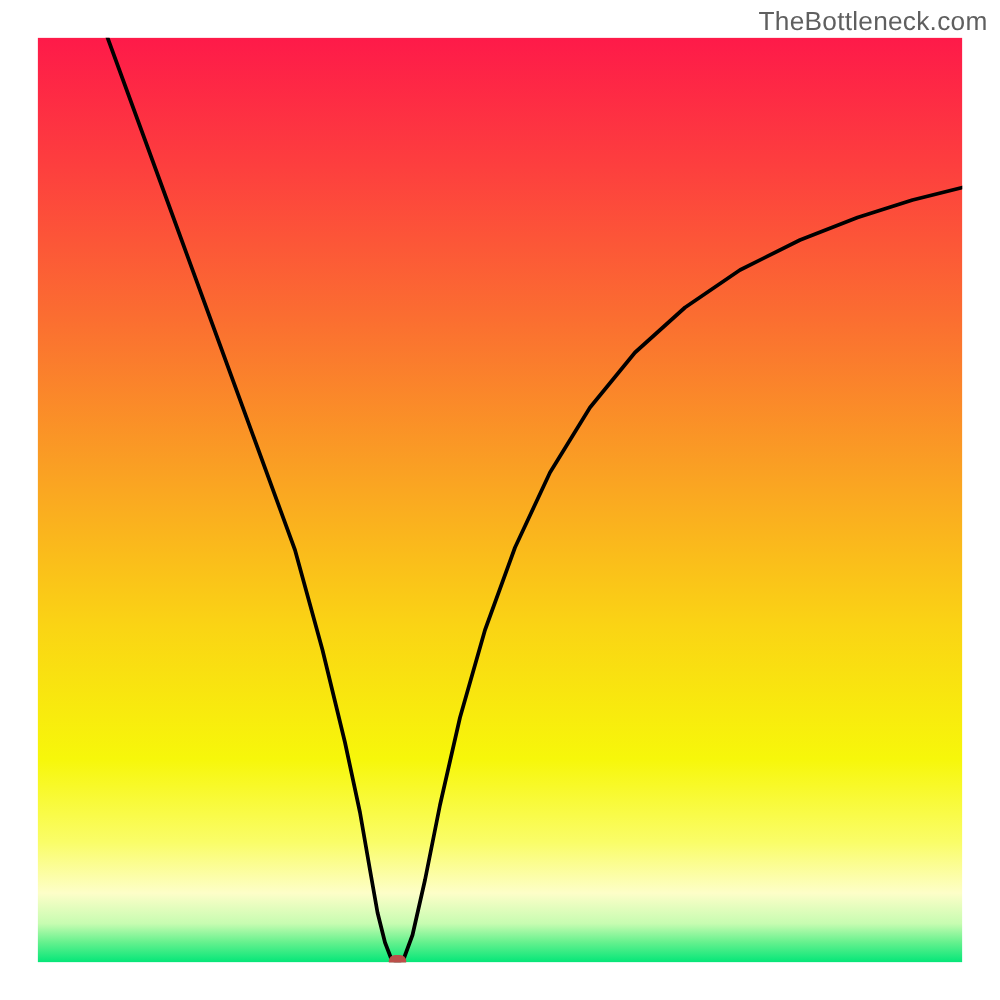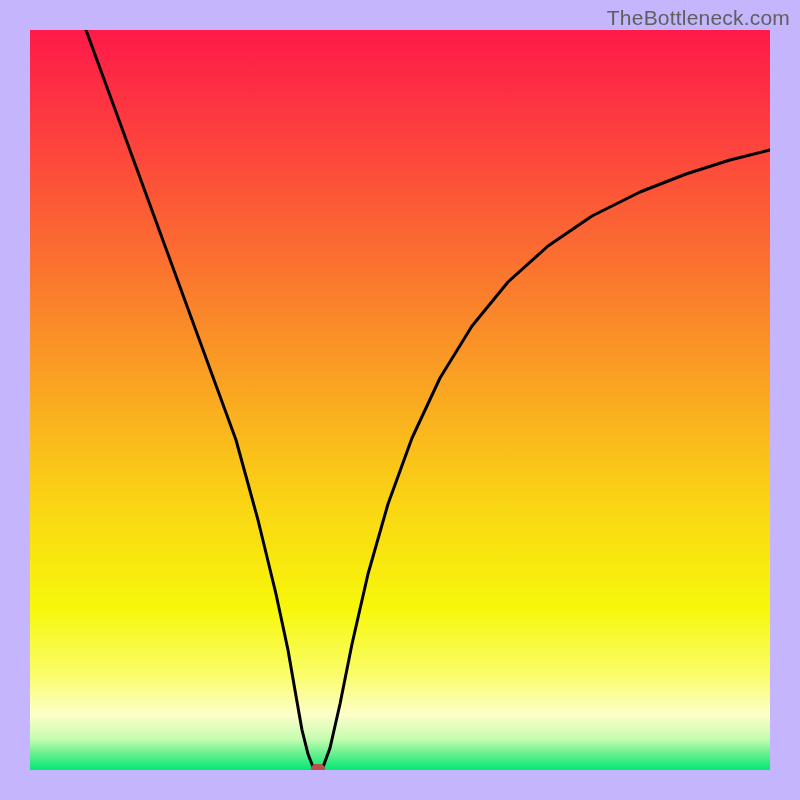--- a/index.html
+++ b/index.html
@@ -10,21 +10,21 @@
     background: #000;
     overflow: hidden;
     font-family: Arial, Helvetica, sans-serif;
   }
   .frame {
     position: absolute;
     left: 0;
     top: 0;
     width: 800px;
     height: 800px;
-    background: #c4b5fd;
+    background: #ffffff;
   }
   .plot-area {
     position: absolute;
     left: 30px;
     top: 30px;
     width: 740px;
     height: 740px;
     overflow: hidden;
   }
   .watermark {

